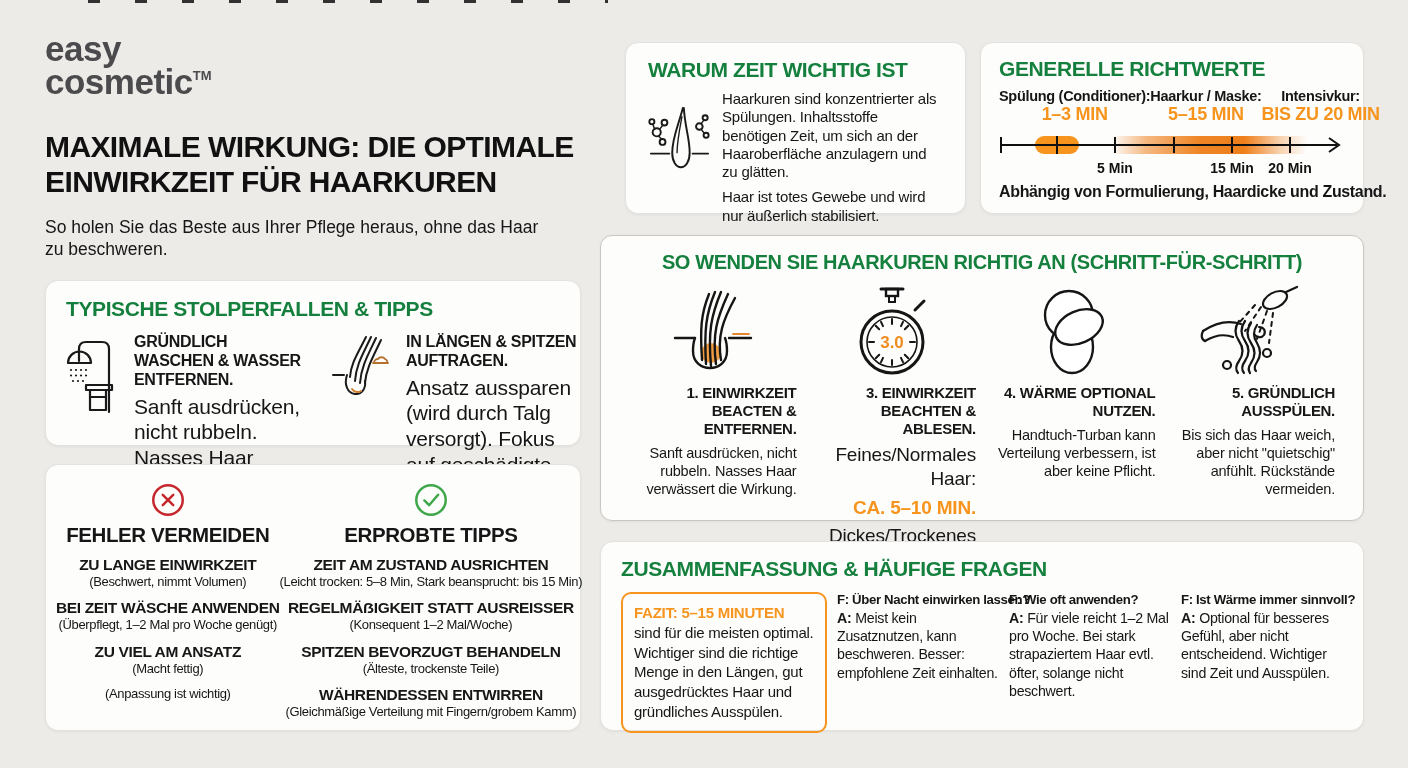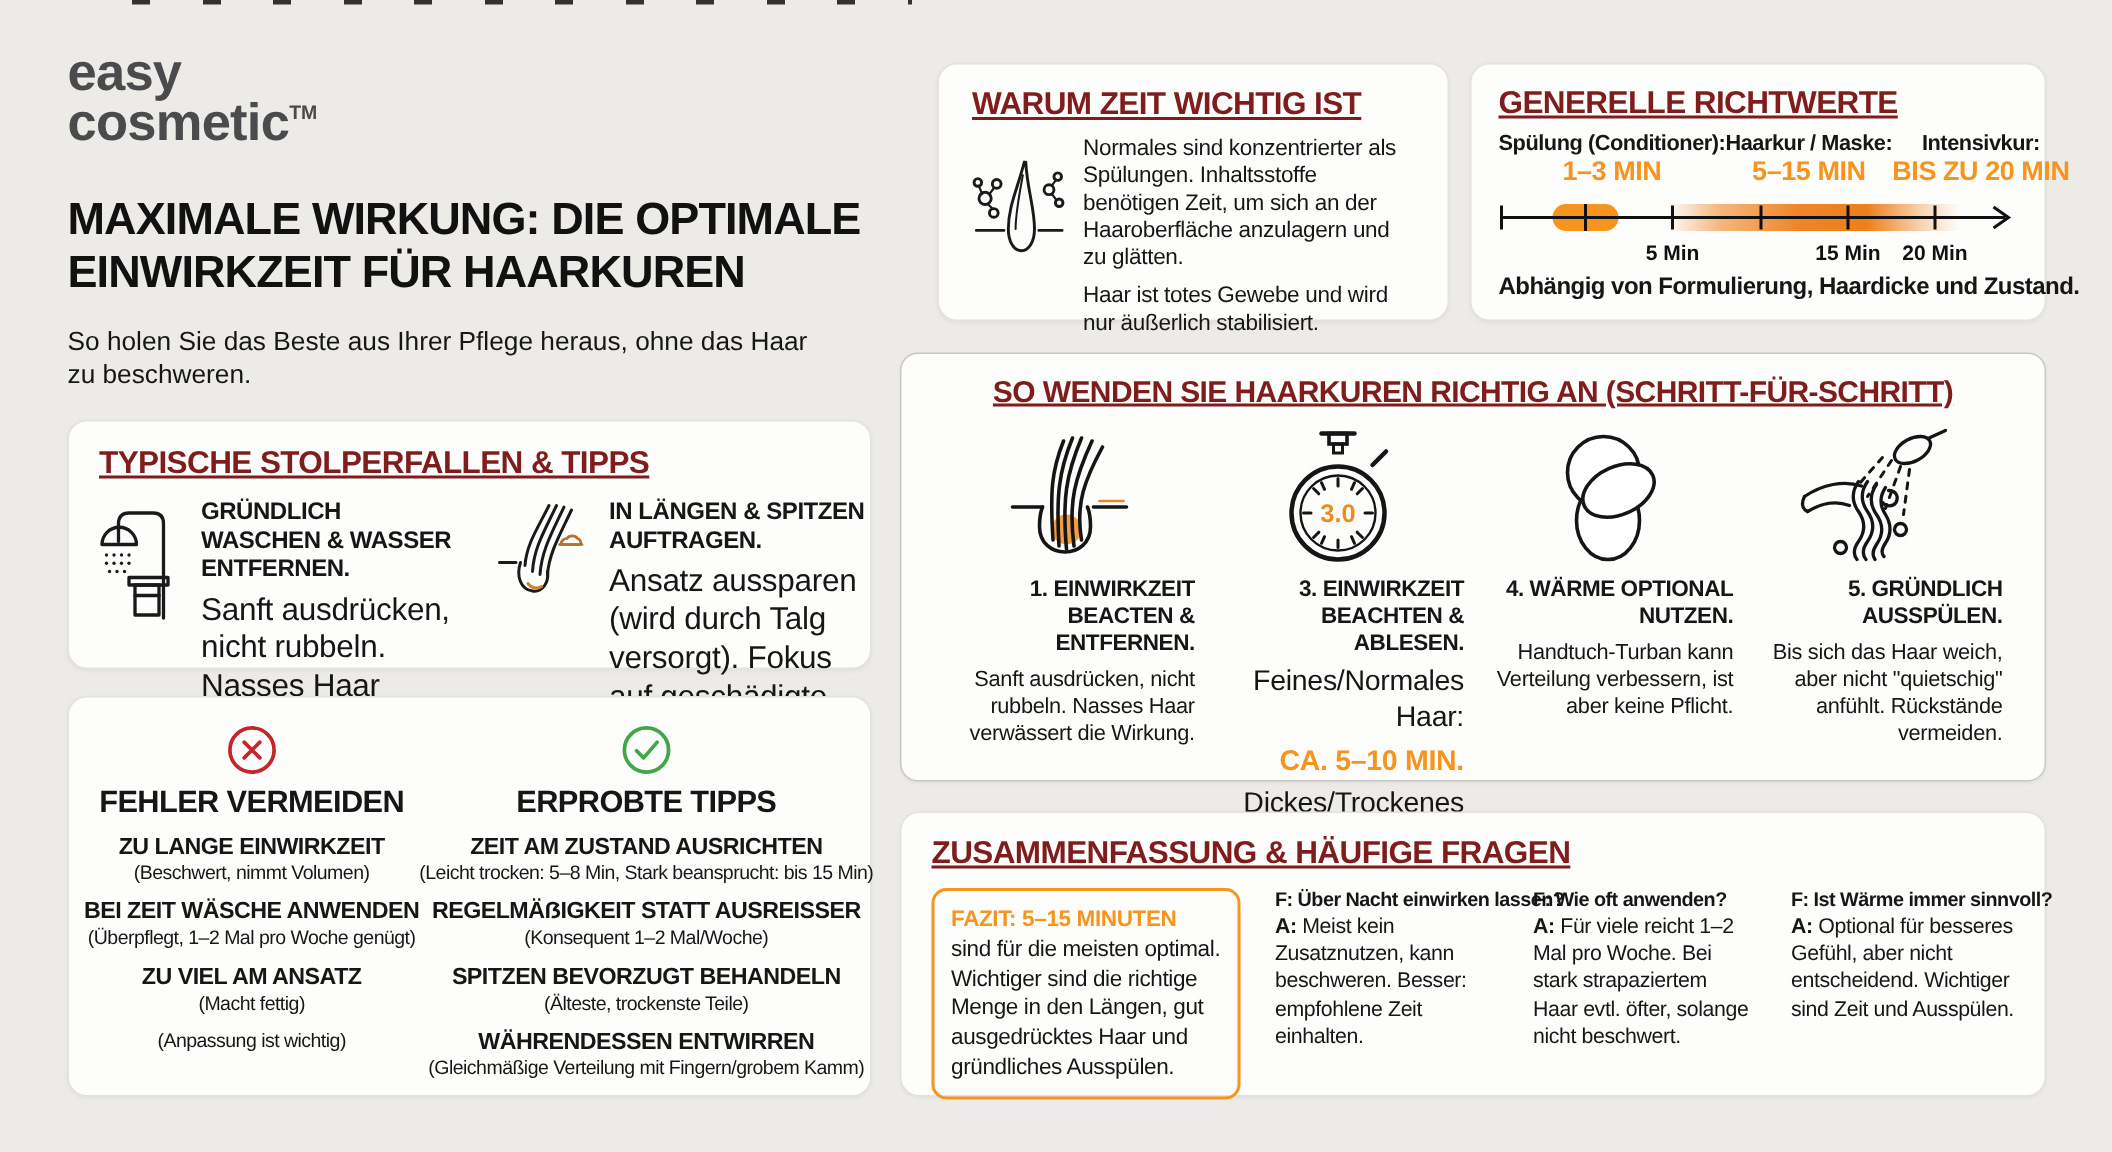--- a/index.html
+++ b/index.html
@@ -21,21 +21,21 @@
   .logo { position:absolute; left:45px; top:32px; font-weight:bold; font-size:35px;
           line-height:.95; color:#4b4b4d; letter-spacing:-0.5px; }
   .logo .tm { font-size:13px; font-weight:bold; vertical-align:14px; letter-spacing:0; }
   .page-title { position:absolute; left:45px; top:130px; width:578px;
           font-weight:bold; font-size:30px; line-height:1.16; letter-spacing:-0.6px; color:#111; }
   .page-subtitle { position:absolute; left:45px; top:217px; width:505px;
           font-size:17.5px; line-height:1.25; }
 
   .card { position:absolute; background:#fdfdfc; border:1px solid #e4e2de;
           border-radius:13px; box-shadow:0 1px 3px rgba(0,0,0,.05); }
-  .card h2 { font-size:21px; font-weight:bold; letter-spacing:-0.4px; color:#7f1d1d;text-decoration:underline; }
+  .card h2 { font-size:21px; font-weight:bold; letter-spacing:-0.4px; color:#15803d; }
 
   
   #card-pitfalls { left:45px; top:280px; width:536px; height:166px; padding:16px 20px 12px; }
   #card-pitfalls .tips-row { display:flex; gap:26px; margin-top:12px; }
   .tip { display:flex; gap:12px; }
   .tip .ticon { flex:0 0 56px; display:flex; justify-content:center; }
   .tip h3 { font-size:16px; line-height:1.18; letter-spacing:-0.3px; }
   .tip p  { font-size:21px; line-height:1.22; margin-top:4px; width:172px; letter-spacing:-0.2px; }
 
   
@@ -72,21 +72,21 @@
   .steps-grid { display:flex; margin-top:10px; }
   .step { flex:1; text-align:right; padding:0 6px; }
   .step .sicon { height:96px; display:flex; align-items:center; justify-content:center; }
   .step h3 { font-size:15px; font-weight:bold; line-height:1.2; letter-spacing:-0.3px; margin-top:4px; }
   .step p  { font-size:14.5px; line-height:1.25; letter-spacing:-0.2px; margin-top:6px; }
   .step .tline  { font-size:19px; line-height:1.25; letter-spacing:-0.2px; margin-top:5px; }
   .step .orange { color:#f7941d; font-weight:bold; }
 
   
   #card-summary { left:600px; top:541px; width:764px; height:190px; padding:15px 20px; }
-  .sum-row { display:flex; gap:23px; margin-top:11px; }
+  .sum-row { display:flex; gap:10px; margin-top:11px; }
   .fazit-box { flex:0 0 206px; border:2px solid #f7941d; border-radius:10px;
                padding:9px 11px; font-size:15px; line-height:1.32; letter-spacing:-0.25px; }
   .fazit-box .lead { color:#f7941d; font-weight:bold; }
   .faq { flex:1; min-width:0; }
   .faq .q { font-size:13.2px; font-weight:bold; letter-spacing:-0.35px; white-space:nowrap; }
   .faq .a { font-size:14.2px; line-height:1.28; letter-spacing:-0.25px; margin-top:2px; }
   .faq .a .ab { font-weight:bold; }
 
   svg { display:block; }
   text { font-family:"Liberation Sans", sans-serif; }
@@ -118,21 +118,21 @@
             <circle cx="4" cy="19" r="2.6"></circle>
             <circle cx="15" cy="40" r="3"></circle>
           <path d="M12 27 L15 23 M7 27 L5 22 M11 34 L14 37" stroke-width="1.5"></path>
           <circle cx="53" cy="24" r="3.4"></circle>
             <circle cx="59" cy="15" r="2.6"></circle>
             <circle cx="60" cy="33" r="2.6"></circle>
           <path d="M55 21 L58 17 M55 27 L58 31" stroke-width="1.5"></path>
         </svg>
       </div>
       <div>
-        <p>Normales sind konzentrierter als Spülungen. Inhaltsstoffe benötigen Zeit, um sich an der Haaroberfläche anzulagern und zu glätten.</p>
+        <p>Haarkuren sind konzentrierter als Spülungen. Inhaltsstoffe benötigen Zeit, um sich an der Haaroberfläche anzulagern und zu glätten.</p>
         <p>Haar ist totes Gewebe und wird nur äußerlich stabilisiert.</p>
       </div>
     </div>
   </section>
 
   <section class="card" id="card-guidelines">
     <h2>GENERELLE RICHTWERTE</h2>
     <div class="glabels">
       <div class="gcol1">
         <div class="glabel">Spülung (Conditioner):</div>

